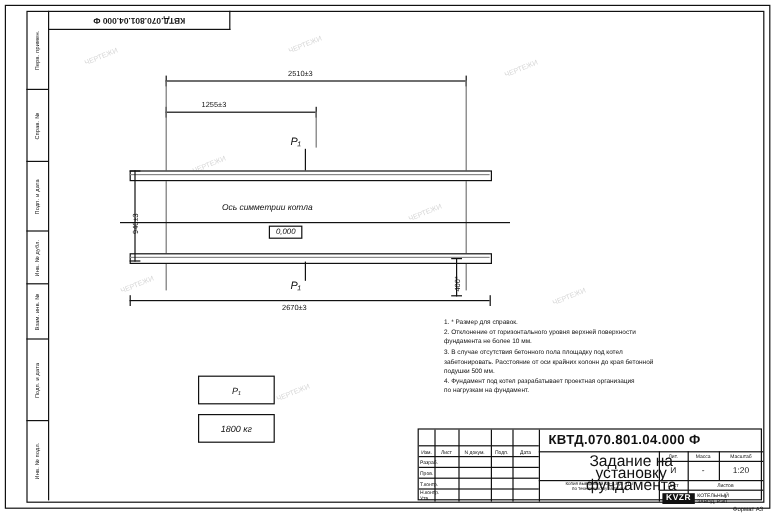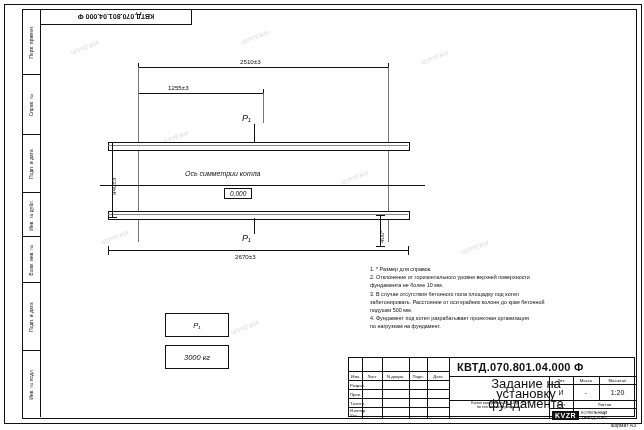--- a/index.html
+++ b/index.html
@@ -144,21 +144,21 @@
     <div class="notes" style="left:330px;top:240px;">1. * Размер для справок.
 2. Отклонение от горизонтального уровня верхней поверхности
 фундамента не более 10 мм.
 3. В случае отсутствия бетонного пола площадку под котел
 забетонировать. Расстояние от оси крайних колонн до края бетонной
 подушки 500 мм.
 4. Фундамент под котел разрабатывает проектная организация
 по нагрузкам на фундамент.</div>
 
     <div class="pbox" style="left:125px;top:288px;width:62px;height:22px;">P₁</div>
-    <div class="pbox" style="left:125px;top:320px;width:62px;height:22px;">3000 кг</div>
+    <div class="pbox" style="left:125px;top:320px;width:62px;height:22px;">1800 кг</div>
 
   </div>
 
   <div class="tb">
 
     <div class="tbl" style="left:0;top:13px;width:100px;height:1px;"></div>
     <div class="tbl" style="left:100px;top:0;width:1.2px;height:60px;"></div>
     <div class="tbl" style="left:13px;top:0;width:0.8px;height:60px;"></div>
     <div class="tbl" style="left:33px;top:0;width:0.8px;height:60px;"></div>
     <div class="tbl" style="left:60px;top:0;width:0.8px;height:60px;"></div>

